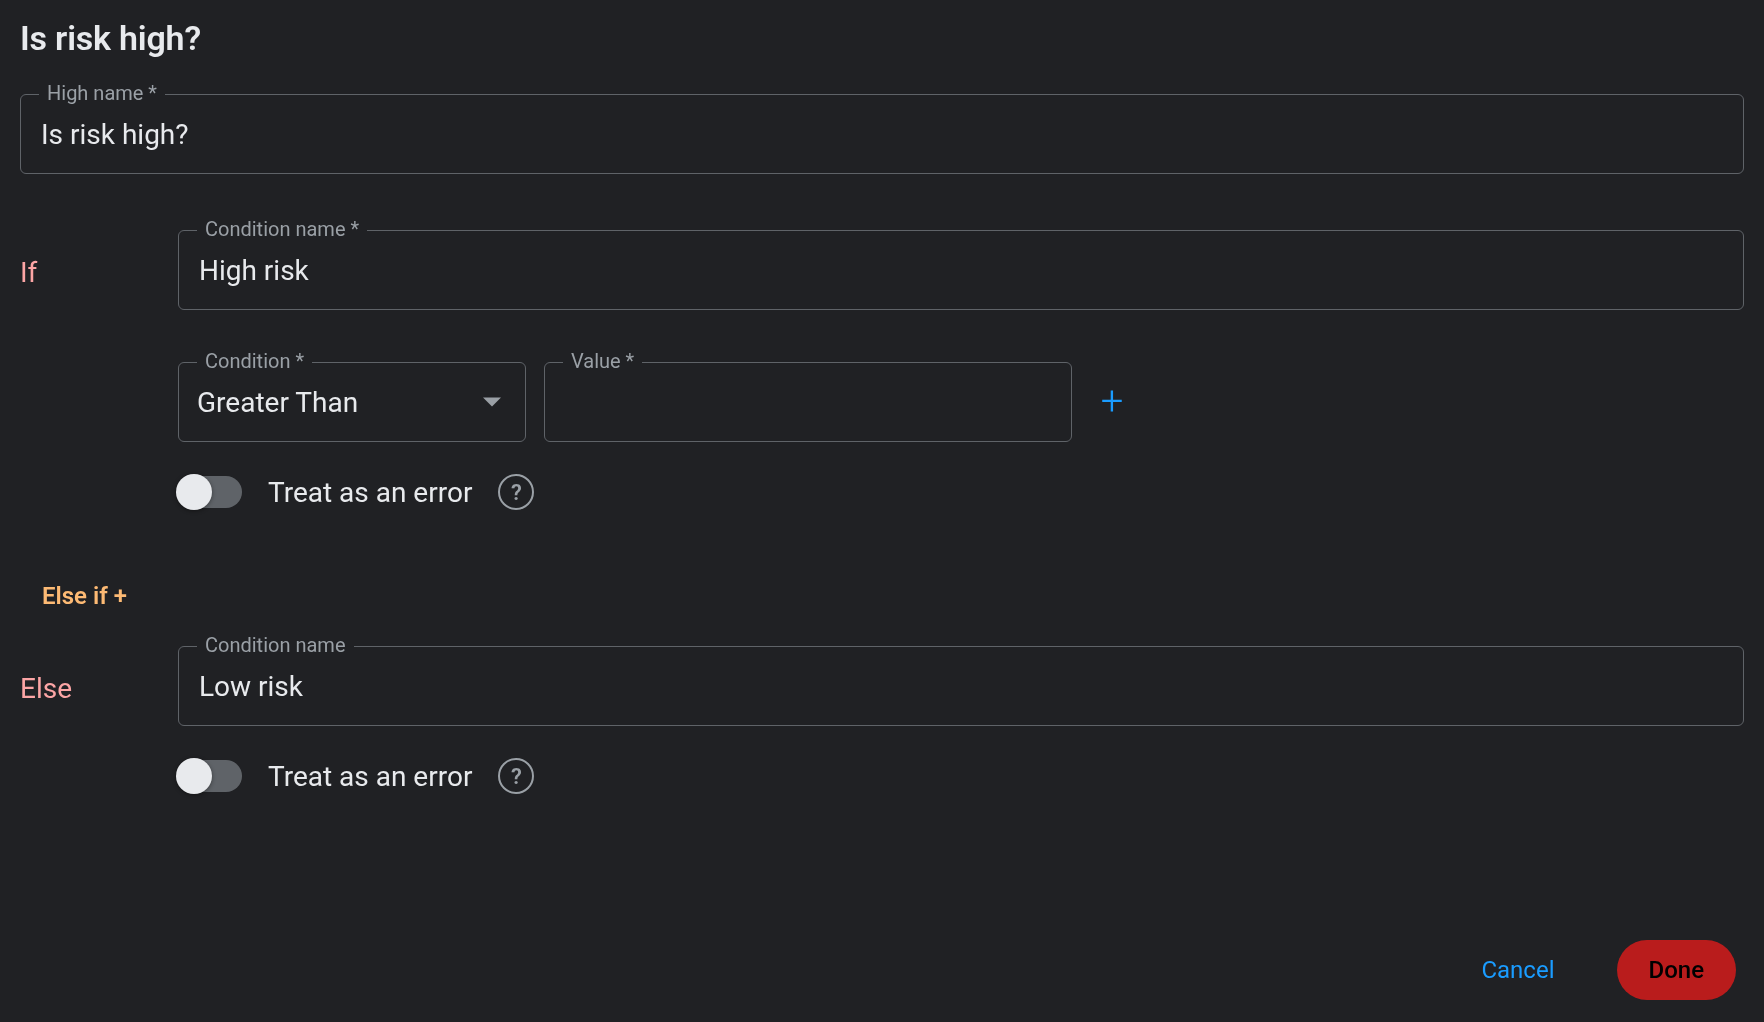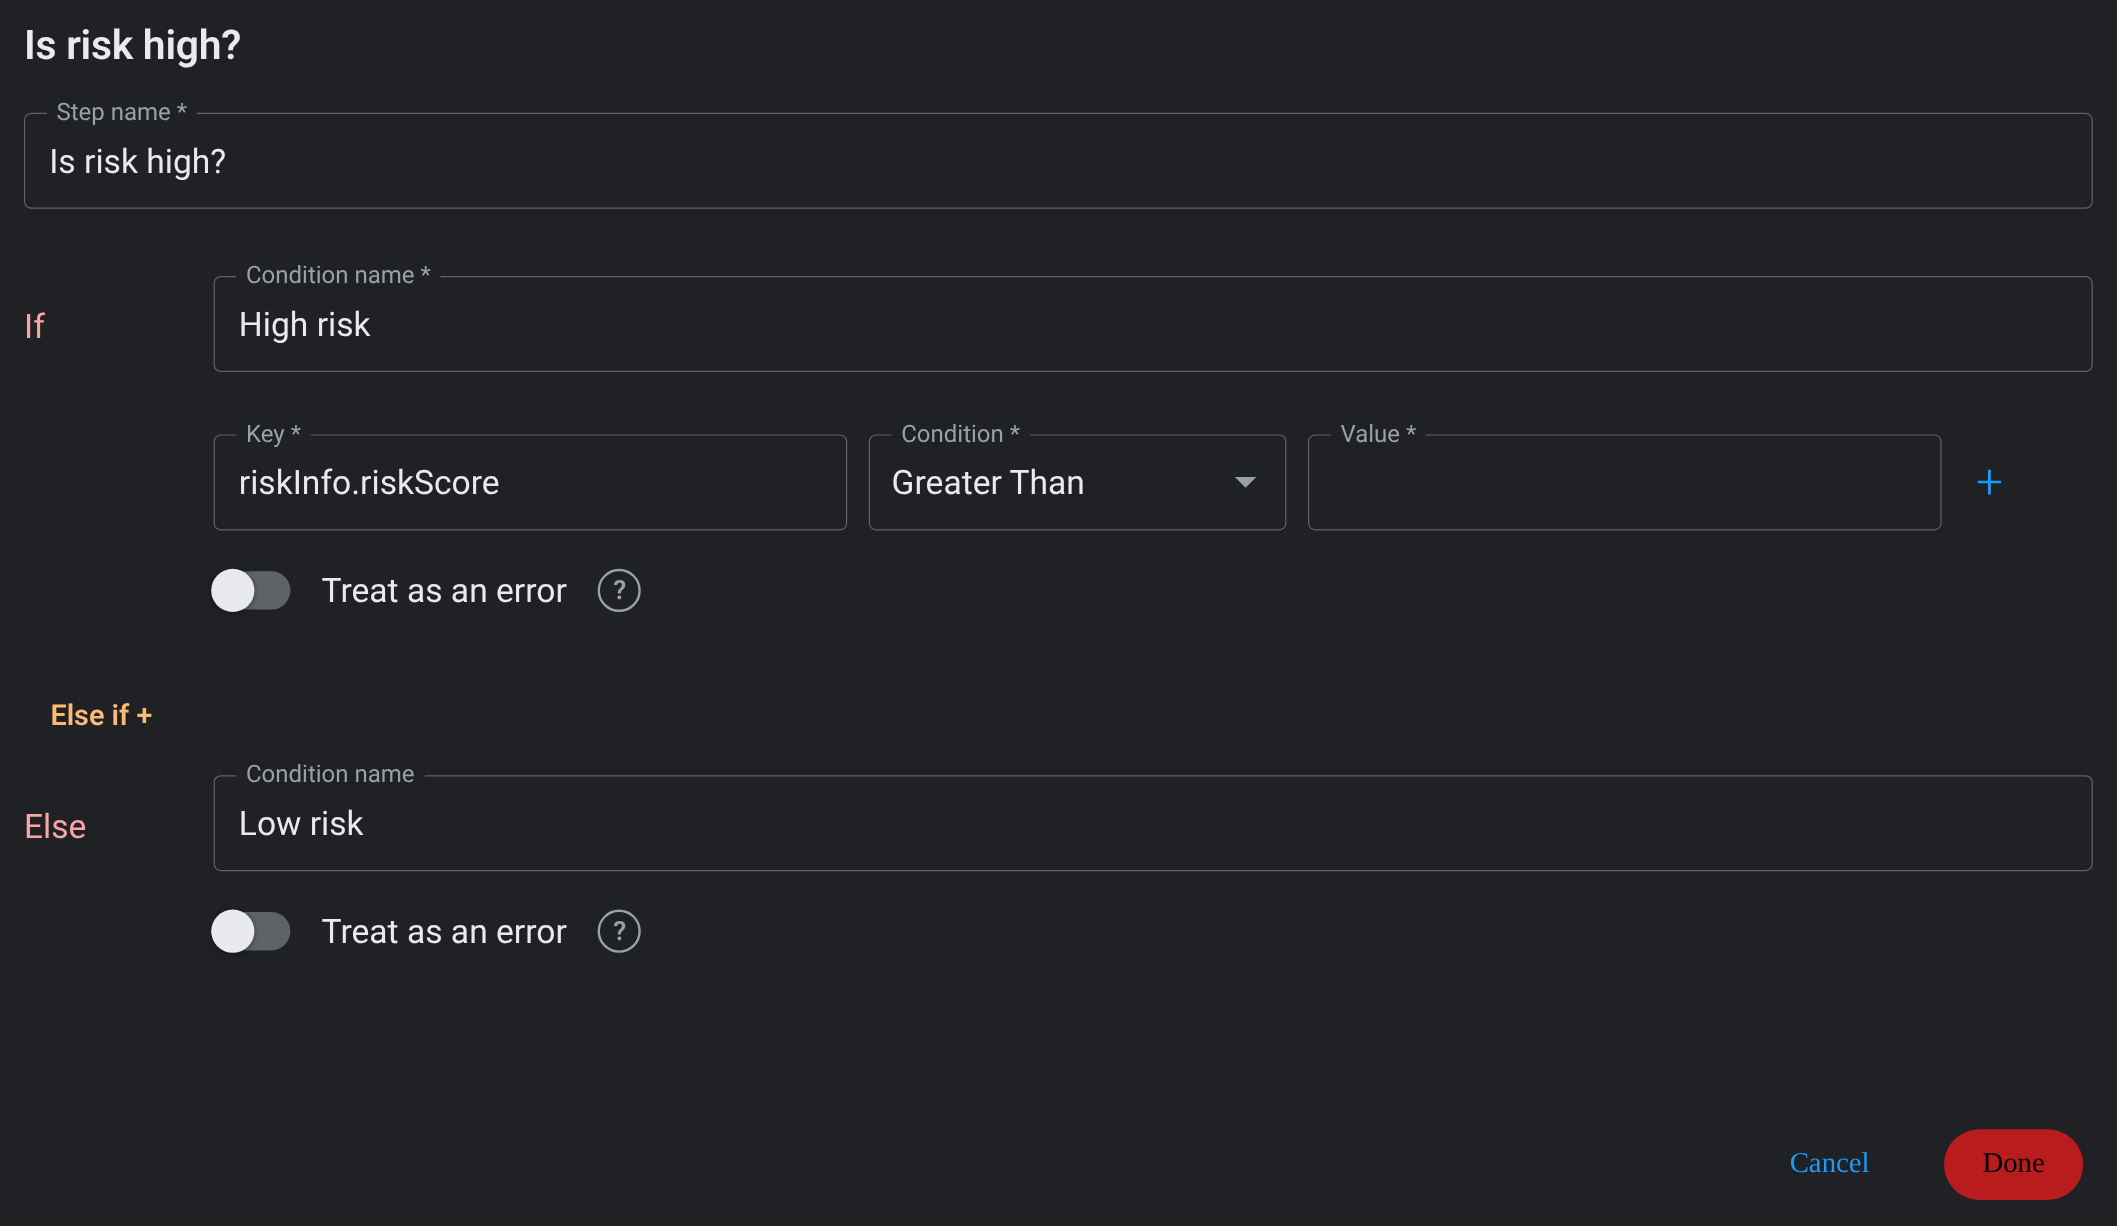--- a/index.html
+++ b/index.html
@@ -138,21 +138,20 @@
     font-weight: 600;
     cursor: pointer;
   }
   .footer {
     position: absolute;
     bottom: 22px;
     right: 28px;
     display: flex;
     align-items: center;
     gap: 56px;
-    font-family: Liberation Serif, serif;
   }
   .btn-text {
     color: #1a9cff;
     font-size: 24px;
     background: none;
     border: none;
     cursor: pointer;
     font-family: inherit;
   }
   .btn-primary {
@@ -170,37 +169,33 @@
   }
   .btn-primary { background: #b91c1c; color: #000; }
 </style>
 </head>
 <body>
 
 <div class="wrap">
   <div class="title">Is risk high?</div>
 
   <div class="field" style="margin-bottom:56px;">
-    <span class="legend">Step name *</span>
+    <span class="legend">High name *</span>
     <input type="text" value="Is risk high?" style="">
   </div>
 
   <div class="row" style="margin-bottom:52px;">
     <div class="label-col">If</div>
     <div class="field grow">
       <span class="legend">Condition name *</span>
       <input type="text" value="High risk" style="">
     </div>
   </div>
 
   <div class="indent cond-row">
-    <div class="field key">
-      <span class="legend">Key *</span>
-      <input type="text" value="riskInfo.riskScore" style="">
-    </div>
     <div class="field op">
       <span class="legend">Condition *</span>
       <span class="select-val">Greater Than</span>
       <span class="select-arrow"></span>
     </div>
     <div class="field val">
       <span class="legend">Value *</span>
     </div>
     <div class="plus">+</div>
   </div>

